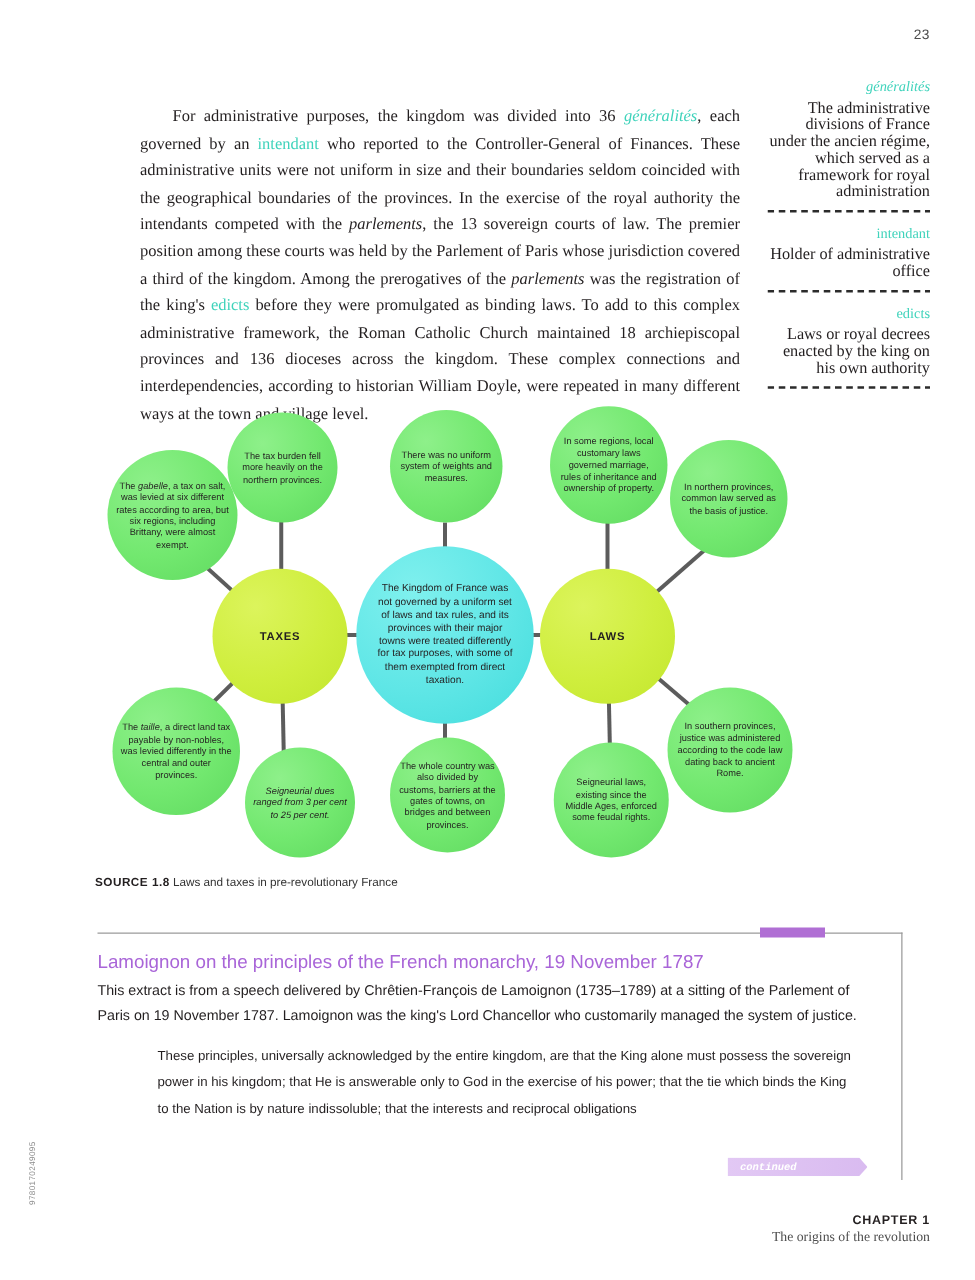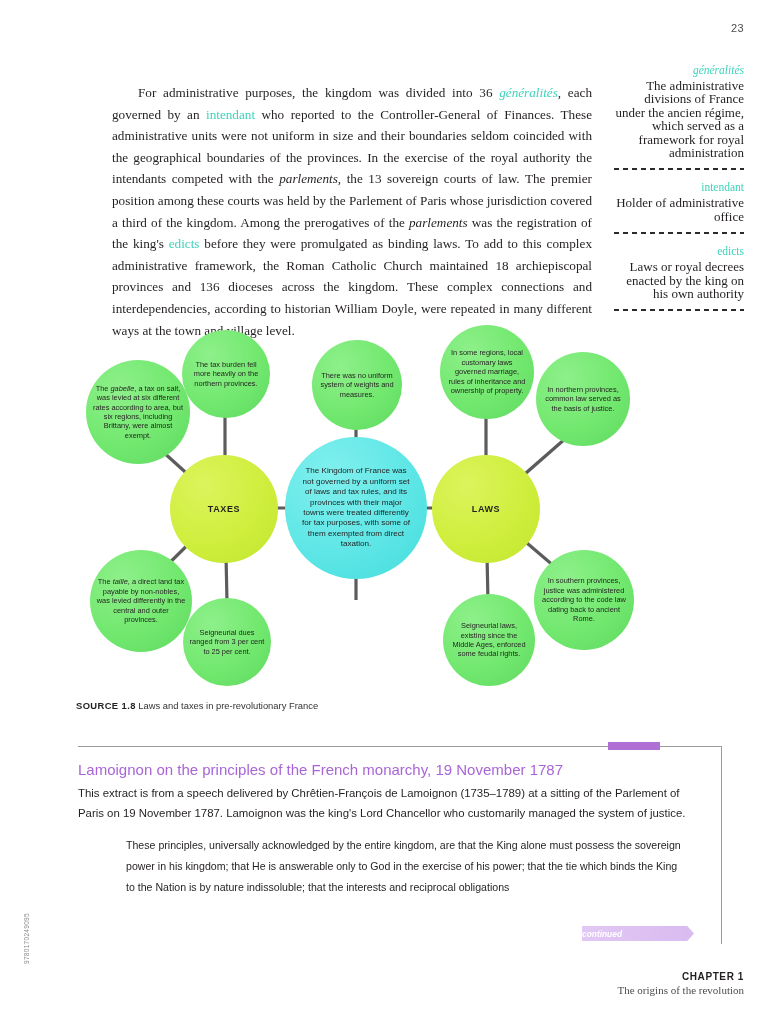--- a/index.html
+++ b/index.html
@@ -131,24 +131,24 @@
   }
   .ex-quote{
     font-family:"Liberation Sans", sans-serif;
     font-size:10.6px;line-height:21px;color:#231f20;
     margin-top:12px;margin-left:48px;width:560px;
   }
   .continued{
     position:absolute;left:504px;top:180px;
     width:112px;height:15px;
     background:linear-gradient(to right,#e2c8f4 0%,#d9bbf0 100%);
-    font-family:Liberation Sans, sans-serif;
+    font-family:Liberation Mono, monospace;
     font-style:italic;font-weight:bold;font-size:8.4px;color:#ffffff;
     display:flex;align-items:center;
-    box-sizing:border-box;
+    padding-left:10px;box-sizing:border-box;
     clip-path:polygon(0 0,94% 0,100% 50%,94% 100%,0 100%);
   }
 
   
   .footer{
     position:absolute;right:36px;bottom:28px;text-align:right;
   }
   .ft-chapter{
     font-family:"Liberation Sans", sans-serif;
     font-size:10px;font-weight:bold;color:#231f20;letter-spacing:.6px;
@@ -214,40 +214,43 @@
     </div>
 
     <div class="bub b-green" style="left:16px;top:48px;width:104px;height:104px;">
       <span>The <i class="ital">gabelle</i>, a tax on salt, was levied at six different rates according to area, but six regions, including Brittany, were almost exempt.</span>
     </div>
 
     <div class="bub b-green" style="left:112px;top:18px;width:88px;height:88px;">
       <span>The tax burden fell more heavily on the northern provinces.</span>
     </div>
 
-    <div class="bub b-green" style="left:242px;top:28px;width:90px;height:90px;">
+    <div class="bub b-green" style="left:242px;top:16px;width:90px;height:90px;">
       <span>There was no uniform system of weights and measures.</span>
     </div>
 
     <div class="bub b-green" style="left:370px;top:13px;width:94px;height:94px;">
       <span>In some regions, local customary laws governed marriage, rules of inheritance and ownership of property.</span>
     </div>
 
     <div class="bub b-green" style="left:466px;top:40px;width:94px;height:94px;">
       <span>In northern provinces, common law served as the basis of justice.</span>
     </div>
 
     <div class="bub b-green" style="left:20px;top:238px;width:102px;height:102px;">
       <span>The <i class="ital">taille</i>, a direct land tax payable by non-nobles, was levied differently in the central and outer provinces.</span>
     </div>
 
-    <div class="bub b-green" style="left:113px;top:286px;width:88px;height:88px;">
+    <div class="bub b-green" style="left:126px;top:286px;width:88px;height:88px;font-style:italic;">
       <span>Seigneurial dues ranged from 3 per cent to 25 per cent.</span>
     </div>
 
+    <div class="bub b-green" style="left:242px;top:278px;width:92px;height:92px;">
+      <span>The whole country was also divided by customs, barriers at the gates of towns, on bridges and between provinces.</span>
+    </div>
 
     <div class="bub b-green" style="left:373px;top:282px;width:92px;height:92px;">
       <span>Seigneurial laws, existing since the Middle Ages, enforced some feudal rights.</span>
     </div>
 
     <div class="bub b-green" style="left:464px;top:238px;width:100px;height:100px;">
       <span>In southern provinces, justice was administered according to the code law dating back to ancient Rome.</span>
     </div>
   </div>
 

